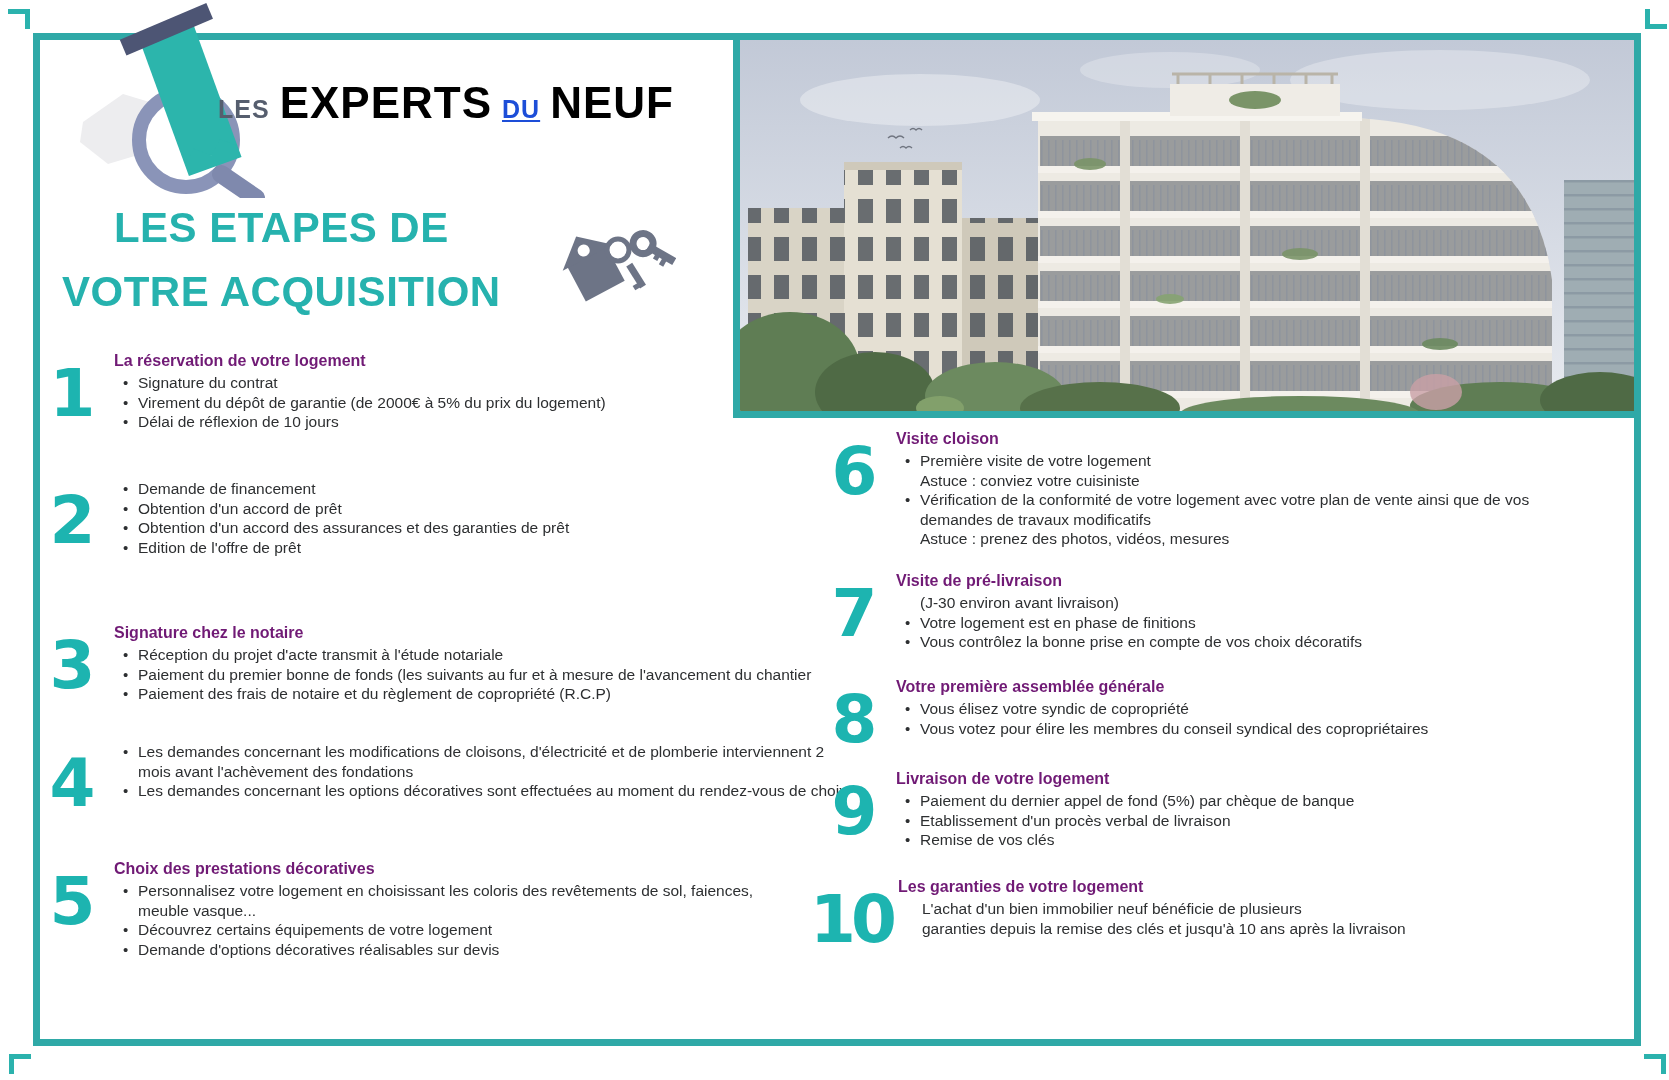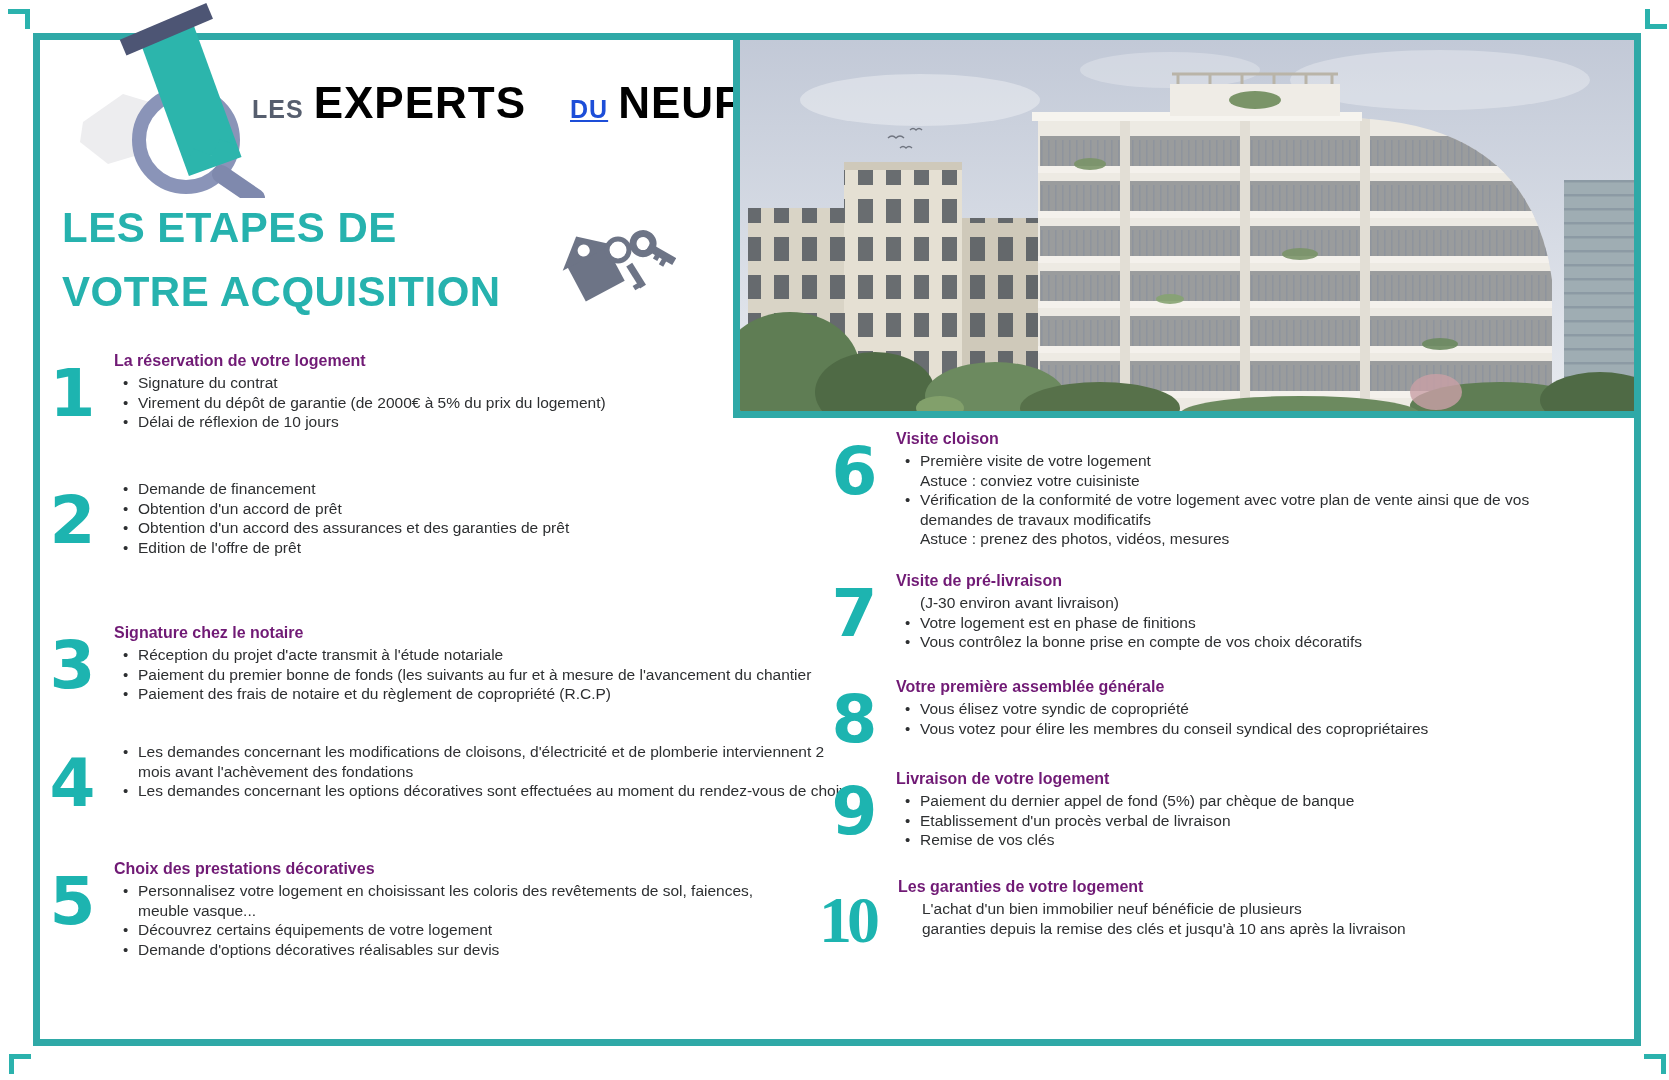--- a/index.html
+++ b/index.html
@@ -17,32 +17,32 @@
   
   .frame{position:absolute;left:33px;top:33px;width:1608px;height:1013px;
     border:7px solid #2fa9a7;box-sizing:border-box;background:transparent;}
   
   .photo{position:absolute;left:733px;top:33px;width:908px;height:385px;
     border:7px solid #2fa9a7;box-sizing:border-box;background:#cdd3de;}
   .photo svg{display:block;}
   
   .logo-art{position:absolute;left:78px;top:2px;width:200px;height:196px;}
   .logo-text{position:absolute;left:218px;top:78px;display:flex;align-items:baseline;gap:10px;white-space:nowrap;}
-  .logo-text .small{font-size:25px;font-weight:700;color:#565e6e;letter-spacing:1px;margin-left:34px;}
+  .logo-text .small{font-size:25px;font-weight:700;color:#565e6e;letter-spacing:1px;}
   .logo-text .small.navy{color:#1d4ed8;text-decoration:underline;}
   .logo-text .big{font-size:44px;font-weight:800;color:#000000;letter-spacing:1px;}
   
   .main-title{position:absolute;left:62px;top:196px;color:#26b2ae;font-weight:800;
-    font-size:42px;line-height:64px;letter-spacing:0.5px;}
+    font-size:42px;line-height:64px;letter-spacing:0.5px;text-align:center;}
   .keys-icon{position:absolute;left:556px;top:218px;width:120px;height:92px;}
   
   .step{position:absolute;display:flex;align-items:flex-start;}
   .num{font-weight:800;color:#1db4b0;font-size:66px;line-height:60px;width:58px;
     text-align:center;margin-top:12px;flex:0 0 auto;font-family:"DejaVu Sans","Liberation Sans",sans-serif;letter-spacing:-3px;}
-  .num.wide{width:74px;letter-spacing:-5px;font-family:Liberation Serif, serif;}
+  .num.wide{width:74px;letter-spacing:-5px;}
   .content{margin-left:14px;}
   .stitle{font-weight:700;font-size:16px;color:#701a75;margin-bottom:3px;}
   .li{font-size:15.5px;line-height:19.5px;color:#2d2f31;position:relative;padding-left:24px;}
   .li.bullet::before{content:"\2022";position:absolute;left:9px;top:0;font-size:15px;color:#2d2f31;}
   .li.plain{padding-left:24px;}
 </style>
 </head>
 <body>
 
 <div class="corner tl"></div>

